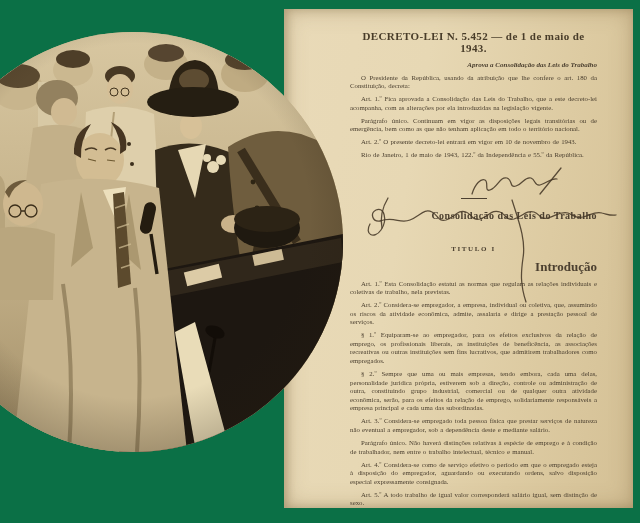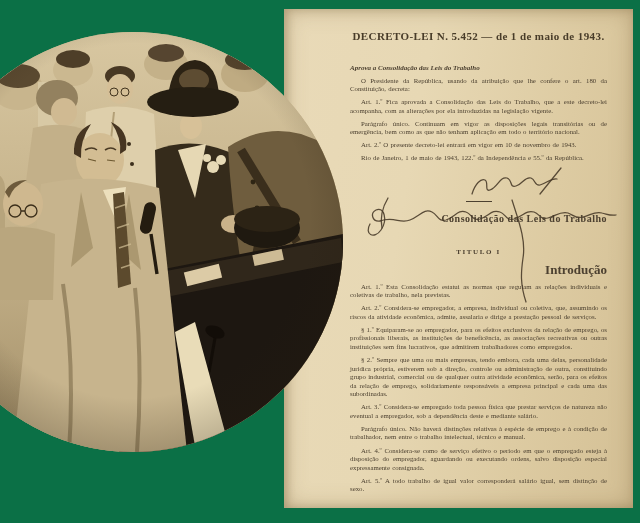--- a/index.html
+++ b/index.html
@@ -3,24 +3,24 @@
 <meta charset="utf-8">
 <style>
   html,body{margin:0;padding:0;background:#0b7046;}
   .stage{position:relative;width:640px;height:523px;overflow:hidden;background:#0b7046;
          font-family:"Liberation Serif", serif;}
   
   .paper{position:absolute;left:284px;top:9px;width:349px;height:499px;overflow:hidden;
          background:linear-gradient(100deg,#e9dab8 0%,#e7d8b4 35%,#ddcba2 70%,#d4c095 100%);
          box-shadow:inset 0 0 22px rgba(120,95,55,.35), inset 3px 0 8px rgba(110,85,45,.30);
          color:#4c4030;z-index:1;}
-  .col{position:absolute;left:66px;right:26px;top:0;}
+  .col{position:absolute;left:66px;right:36px;top:0;}
   .doc-title{font-size:11px;font-weight:bold;letter-spacing:.4px;text-align:center;
              margin-top:21px;color:#483c29;}
-  .doc-subtitle{font-size:7px;font-weight:bold;font-style:italic;text-align:left;margin-top:22px;}
+  .doc-subtitle{font-size:7px;font-weight:bold;font-style:italic;text-align:right;margin-top:7px;}
   .col p{font-size:6.8px;line-height:1.26;text-align:justify;text-indent:11px;
          margin:4.5px 0 0 0;word-spacing:.5px;}
   .sig-space{height:36px;}
   .divider{width:26px;border-top:1.4px solid #4c4030;margin:2px auto 0 auto;}
   .clt-heading{font-size:10px;font-weight:bold;text-align:right;letter-spacing:.5px;margin-top:11px;}
   .titulo{font-size:7px;font-weight:bold;text-align:center;letter-spacing:1.6px;margin-top:24px;}
   .intro{font-size:13px;font-weight:bold;text-align:right;margin-top:6px;}
   .sig-svg{position:absolute;left:70px;top:155px;width:280px;height:145px;z-index:3;
            pointer-events:none;}
   .sig-svg path{fill:none;stroke:#463827;stroke-width:1.25;stroke-linecap:round;opacity:.88;}

